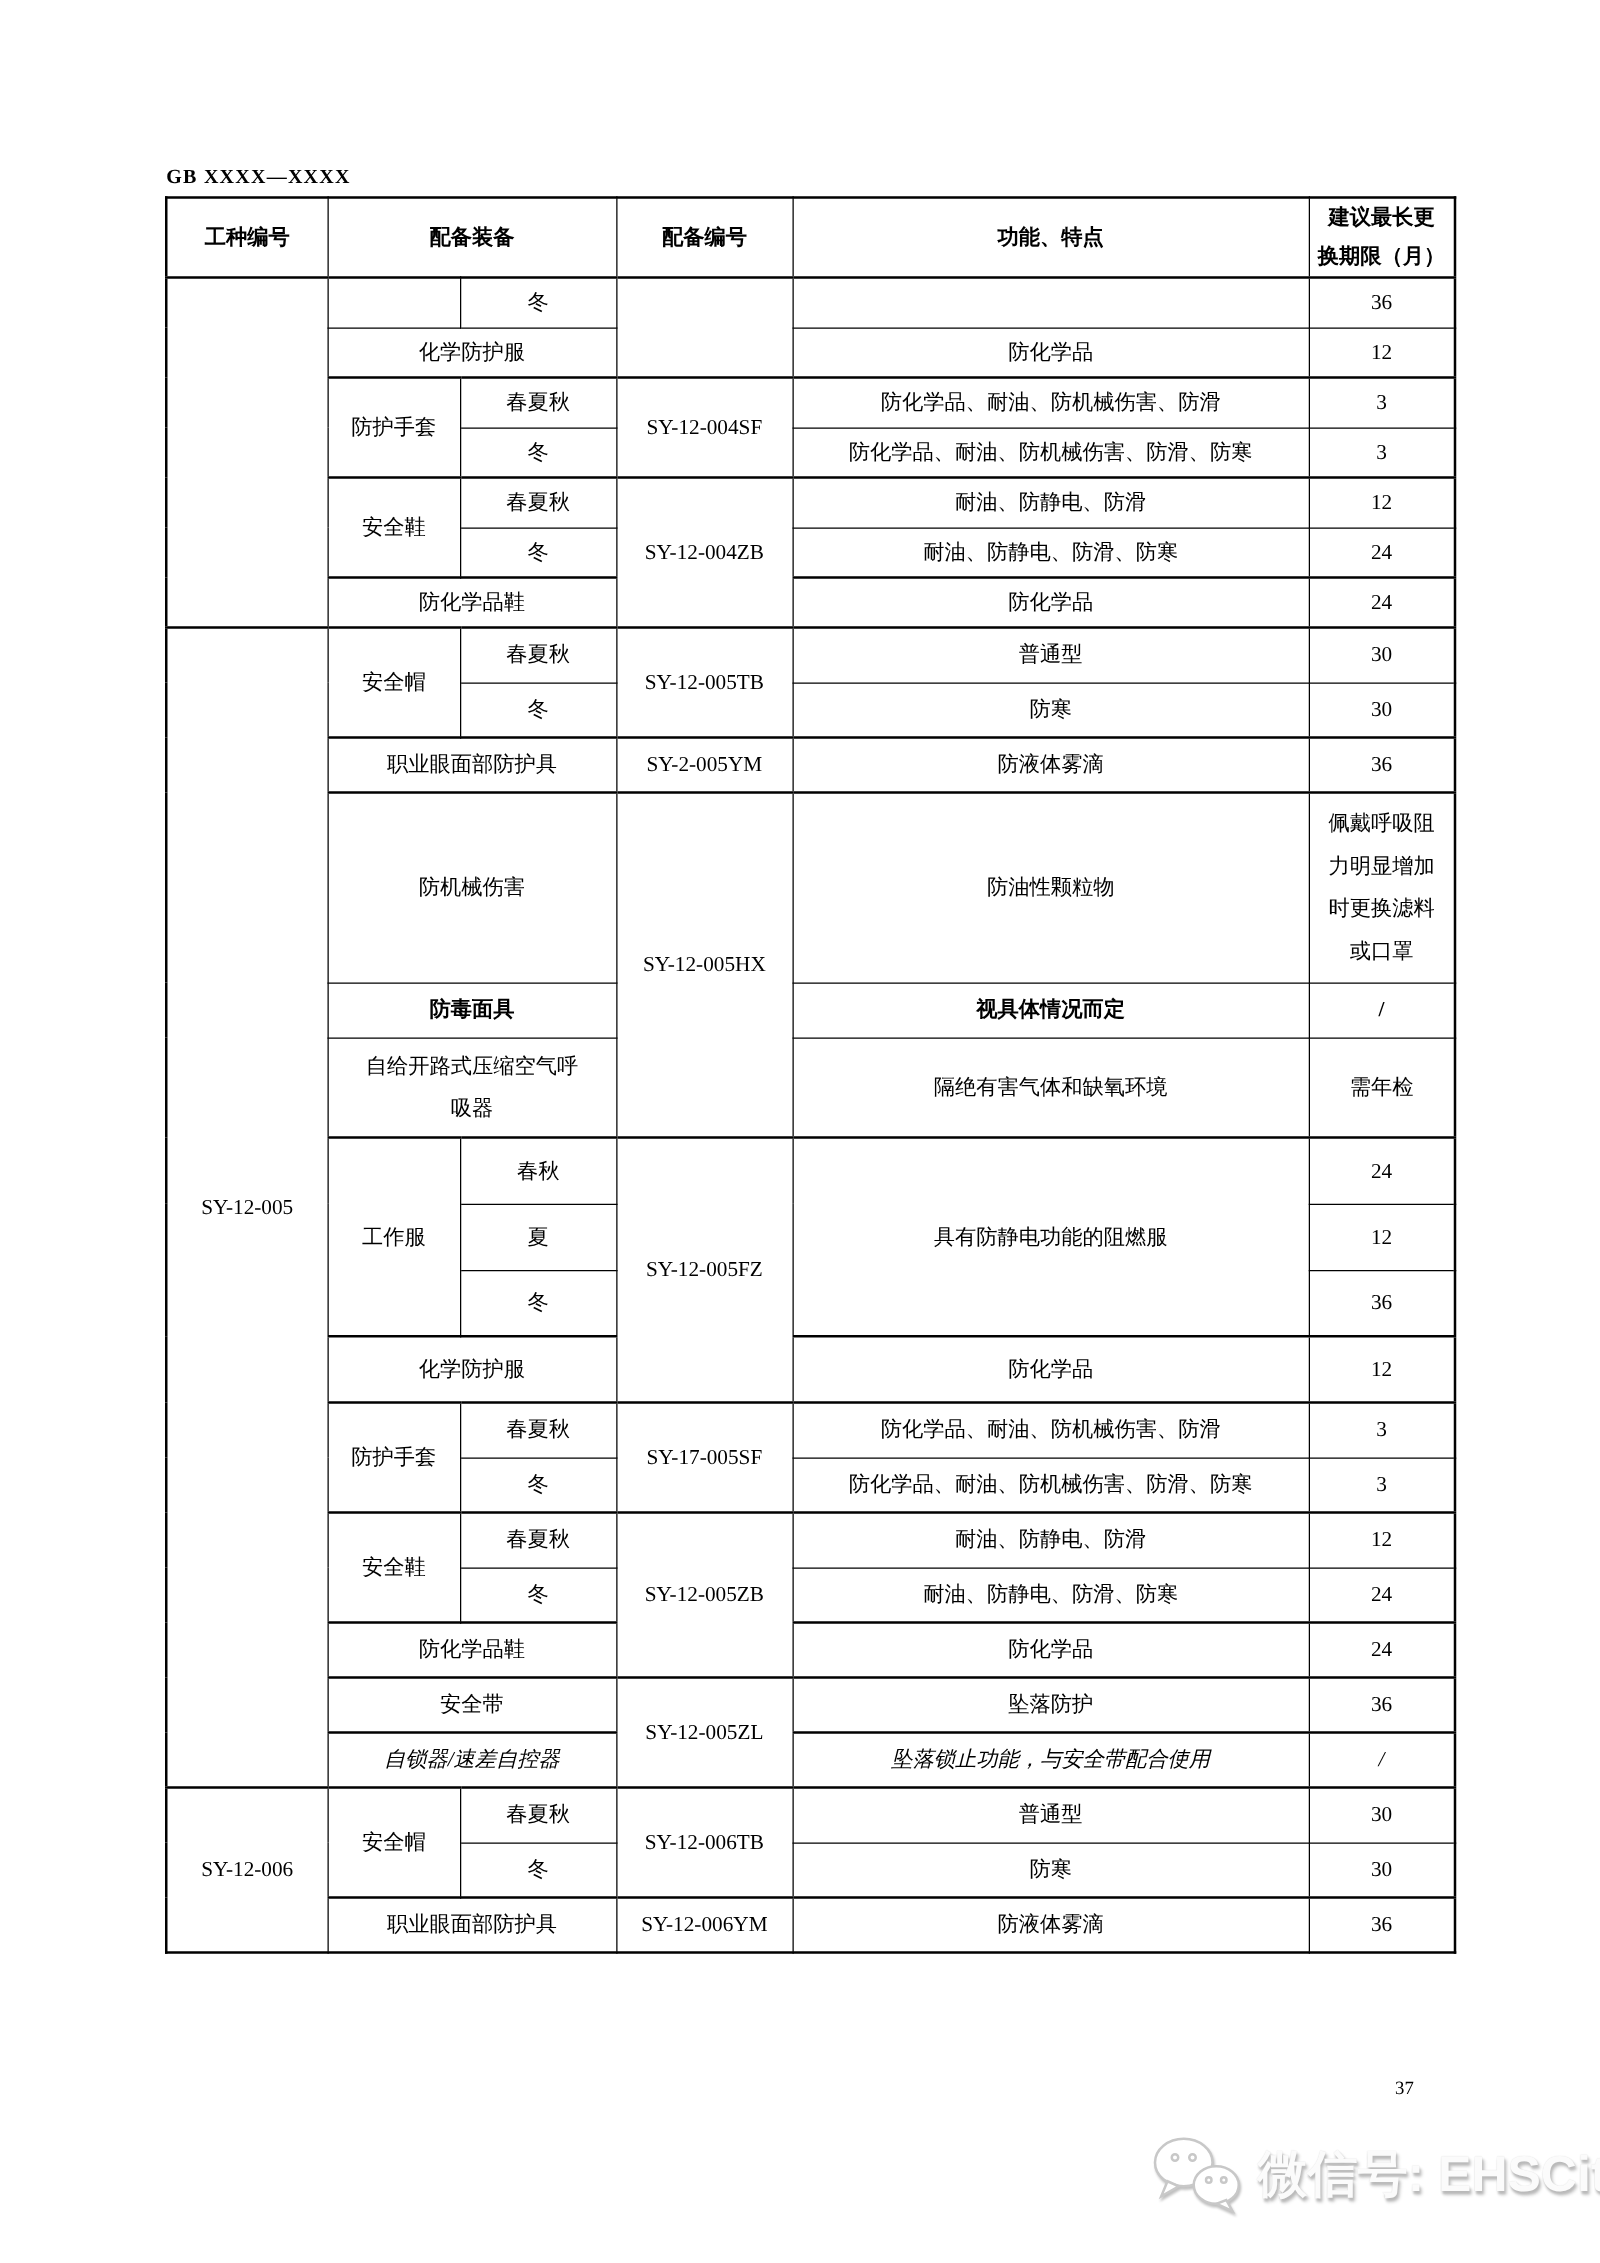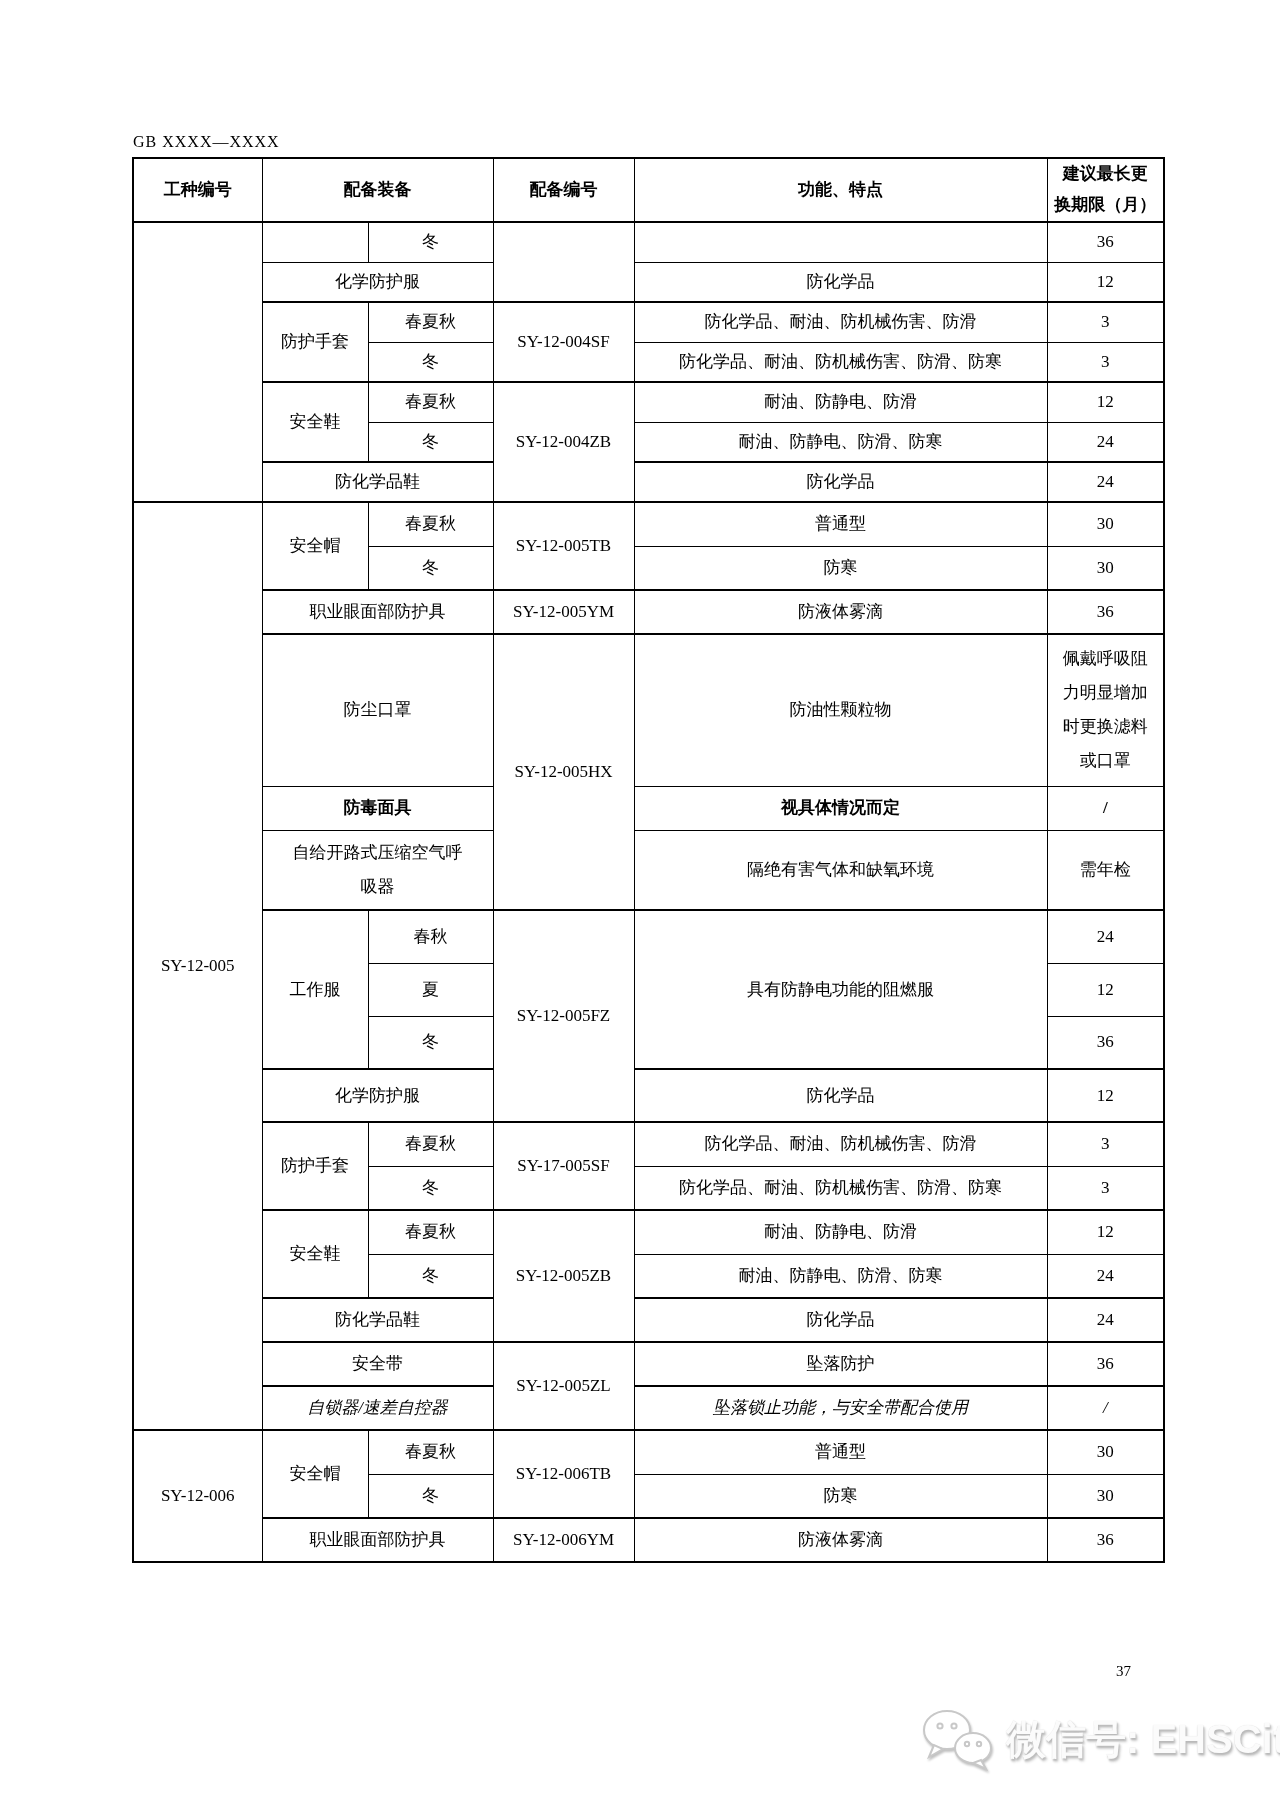--- a/index.html
+++ b/index.html
@@ -8,21 +8,21 @@
     width:1280px; height:1810px;
     font-family:"Liberation Serif","DejaVu Serif",serif;
     color:#000;
   }
   .page {
     position:relative; width:1280px; height:1810px;
     background:#ffffff; overflow:hidden;
   }
   .doc-code {
     position:absolute; left:133px; top:133px;
-    font-size:16px; letter-spacing:1px; white-space:pre;
+    font-size:16px; letter-spacing:1px; white-space:pre;font-weight:bold;
   }
   table.ppe {
     position:absolute; left:132px; top:157px; width:1031px;
     border-collapse:collapse; table-layout:fixed;
     border:2px solid #000;
   }
   .ppe th, .ppe td {
     border:1px solid #000;
     font-size:17px; line-height:2;
     text-align:center; vertical-align:middle;
@@ -130,26 +130,26 @@
           <td class="fn">普通型</td>
           <td>30</td>
         </tr>
         <tr style="height: 44px;">
           <td>冬</td>
           <td class="fn">防寒</td>
           <td>30</td>
         </tr>
         <tr class="bt" style="height: 44px;">
           <td colspan="2">职业眼面部防护具</td>
-          <td>SY-12-005YM</td>
+          <td>SY-2-005YM</td>
           <td class="fn">防液体雾滴</td>
           <td>36</td>
         </tr>
         <tr class="bt" style="height: 152px;">
-          <td colspan="2">防尘口罩</td>
+          <td colspan="2">防机械伤害</td>
           <td rowspan="3">SY-12-005HX</td>
           <td class="fn">防油性颗粒物</td>
           <td class="pre">佩戴呼吸阻
 力明显增加
 时更换滤料
 或口罩</td>
         </tr>
         <tr style="height: 44px; font-weight: bold;">
           <td colspan="2">防毒面具</td>
           <td class="fn">视具体情况而定</td>

